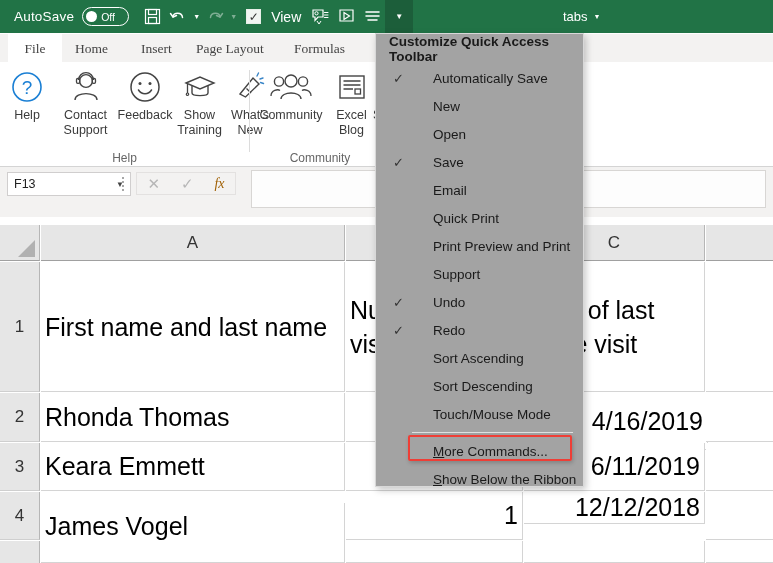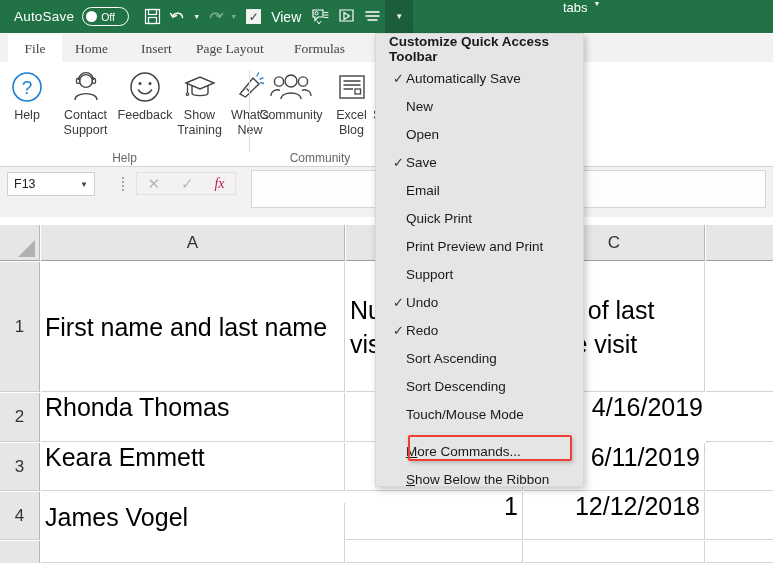--- a/index.html
+++ b/index.html
@@ -45,21 +45,21 @@
     color: #3a3a3a; font-size: 12px; line-height: 1;
   }
   .qat-viewlabel { color: #ffffff; font-size: 14px; margin-left: 6px; margin-right: 6px; }
   .qat-dropdown {
     width: 28px; height: 33px; background: #1c5e3a;
     display: flex; align-items: center; justify-content: center;
     color: #ffffff; font-size: 8px;
   }
   .tabs-chip {
     position: absolute; left: 563px; top: 0; height: 33px;
-    display: flex; gap: 6px;
+    display: flex; align-items: center; gap: 6px;
     color: #ffffff; font-size: 13px;
   }
   .tabs-chip .caret { font-size: 7px; }
 
   
   .ribbon-tabs {
     position: absolute; left: 0; top: 34px; width: 773px; height: 29px;
     background: #f3f2f1;
     font-family: Liberation Serif, serif;
   }
@@ -94,38 +94,38 @@
   .rgroup-div {
     position: absolute; top: 8px; width: 1px; height: 82px; background: #dcdcdc;
   }
 
   
   .fbar {
     position: absolute; left: 0; top: 167px; width: 773px; height: 50px;
     background: #f3f2f1;
   }
   .namebox {
-    position: absolute; left: 7px; top: 172px; width: 88px; height: 23px;
+    position: absolute; left: 7px; top: 172px; width: 124px; height: 23px;
     background: #ffffff; border: 1px solid #d0cece;
     display: flex; align-items: center; padding: 11px 6px;
     font-size: 12.5px; color: #222222;
   }
   .namebox .nb-caret { margin-left: auto; font-size: 8px; color: #444; }
   .fb-grip {
     position: absolute; left: 121px; top: 177px; width: 4px; height: 14px;
     display: flex; flex-direction: column; justify-content: space-between; align-items: center;
   }
   .fb-grip i { width: 2px; height: 2px; background: #8a8a8a; border-radius: 50%; display: block; }
   .fb-btns {
     position: absolute; left: 136px; top: 172px; width: 100px; height: 23px;
     display: flex; align-items: center; justify-content: space-around;
     background: #f3f2f1; border: 1px solid #e3e1e0;
   }
   .fb-btns span { color: #b6b6b6; font-size: 15px; }
-  .fb-btns .fx { color: #be185d; font-size: 14px; font-style: italic; font-family: "Liberation Serif", serif; }
+  .fb-btns .fx { color: #a16207; font-size: 14px; font-style: italic; font-family: "Liberation Serif", serif; }
   .fbox {
     position: absolute; left: 251px; top: 170px; width: 515px; height: 38px;
     background: #fdfdfd; border: 1px solid #d8d6d4;
   }
 
   
   .grid { position: absolute; left: 0; top: 225px; width: 773px; height: 338px; background: #ffffff; }
   .corner {
     position: absolute; left: 0; top: 0; width: 40px; height: 36px;
     background: #e6e6e6; border-right: 1px solid #b6b6b6; border-bottom: 1px solid #a0a0a0;
@@ -143,44 +143,44 @@
   .rowhead {
     position: absolute; left: 0; width: 40px; background: #e6e6e6;
     border-right: 1px solid #b6b6b6; border-bottom: 1px solid #cfcfcf;
     display: flex; align-items: center; justify-content: center;
     font-size: 17px; color: #333333;
   }
   .cell {
     position: absolute; background: #ffffff;
     border-right: 1px solid #d4d4d4; border-bottom: 1px solid #d4d4d4;
     font-size: 25px; color: #000000; padding: 0 4px;
-    display: flex; align-items: flex-start; overflow: hidden; white-space: nowrap;
+    display: flex; align-items: center; overflow: hidden; white-space: nowrap;
   }
   .cell.wrap {
     white-space: normal; line-height: 34px; align-items: center;
   }
   .cell.right { justify-content: flex-end; }
 
   
   .menu {
     position: absolute; left: 375px; top: 33px; width: 209px; height: 454px;
-    background: #e5e5e5; border: 1px solid #d8d8d8;
+    background: #a3a3a3; border: 1px solid #d8d8d8;
     box-shadow: 2px 3px 7px rgba(0,0,0,.22);
     z-index: 50;
   }
   .menu-title {
     height: 30px; display: flex; align-items: center; padding-left: 13px;
     font-size: 13.5px; font-weight: bold; color: #1a1a1a;
   }
   .mi {
     height: 28px; display: flex; align-items: center; position: relative;
     font-size: 13.5px; color: #1a1a1a;
   }
   .mi .chk { position: absolute; left: 17px; font-size: 13px; color: #333333; }
-  .mi .mlabel { margin-left: 30px; }
+  .mi .mlabel { margin-left: 57px; }
   .mi .mlabel u { text-decoration: underline; }
   .menu-sep { height: 1px; background: #e0e0e0; margin: 4px 10px 4px 36px; }
   .hl-box {
     position: absolute; left: 32px; top: 401px; width: 164px; height: 26px;
     border: 2.5px solid #ef3e36; border-radius: 2px;
     box-shadow: 1px 2px 4px rgba(0,0,0,.20);
     pointer-events: none;
   }
 </style>
 </head>
@@ -475,21 +475,21 @@
         <span>6/11/2019</span>
       </div>
     <div class="cell" style="left:706px;top:218px;width:67px;height:48px;border-right:none"></div>
 
     <div class="cell" style="left:41px;top:278px;width:304px;height:48px">
         <span>James Vogel</span>
       </div>
     <div class="cell right" style="left:346px;top:267px;width:177px;height:48px">
         <span>1</span>
       </div>
-    <div class="cell right" style="left:524px;top:267px;width:181px;height:48px">
+    <div class="cell right" style="left:524px;top:267px;width:181px;height:32px">
         <span>12/12/2018</span>
       </div>
     <div class="cell" style="left:706px;top:267px;width:67px;height:48px;border-right:none"></div>
 
     <div class="cell" style="left:41px;top:316px;width:304px;height:22px"></div>
     <div class="cell" style="left:346px;top:316px;width:177px;height:22px"></div>
     <div class="cell" style="left:524px;top:316px;width:181px;height:22px"></div>
     <div class="cell" style="left:706px;top:316px;width:67px;height:22px;border-right:none"></div>
   </div>
 

